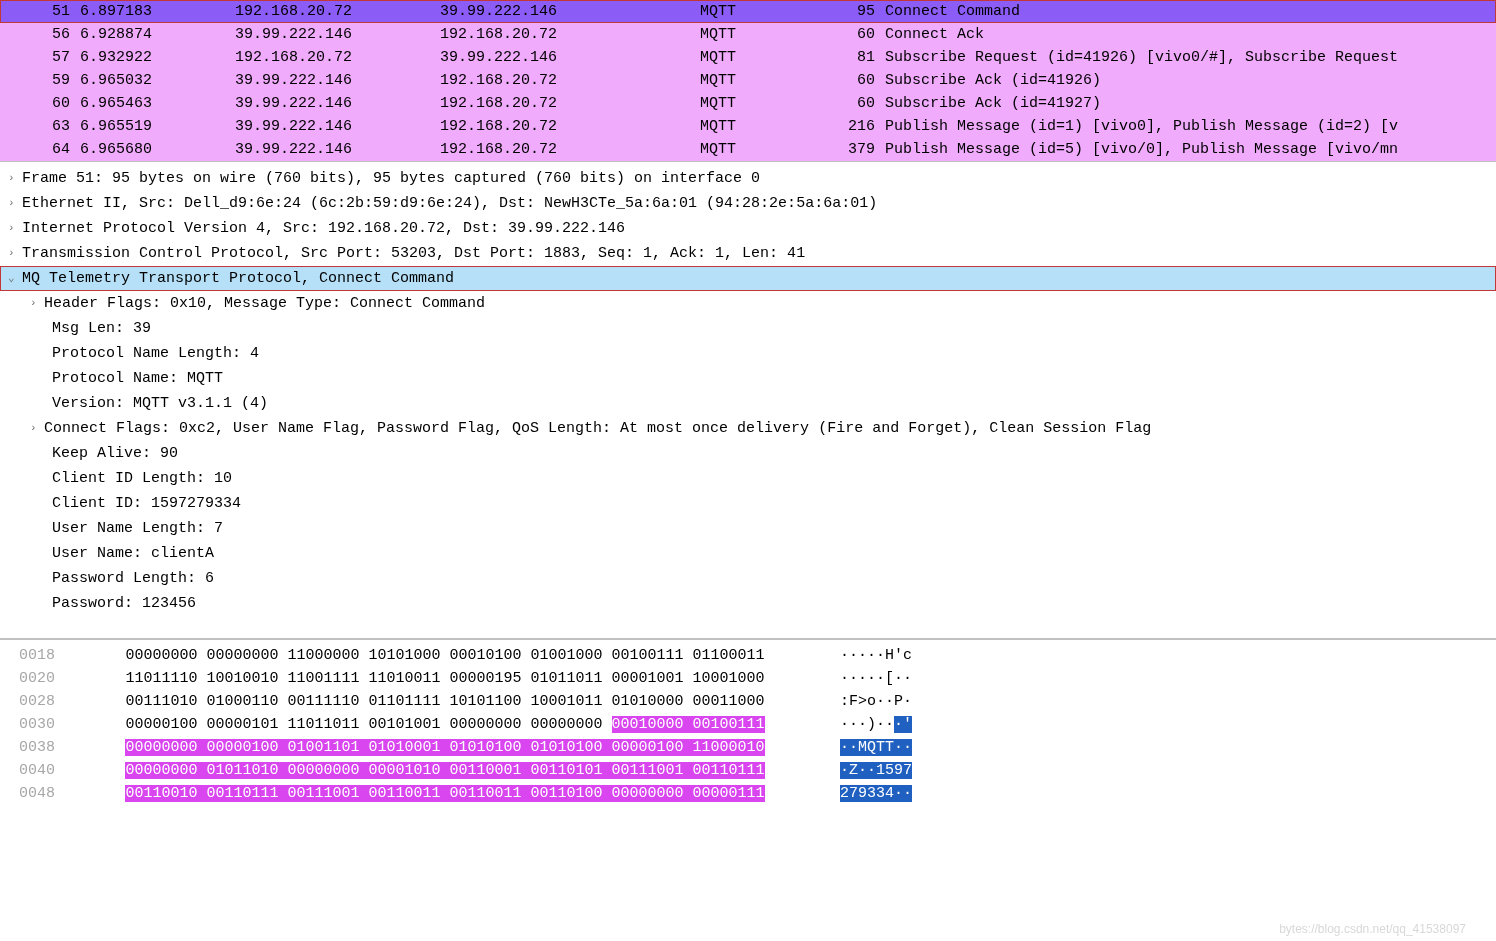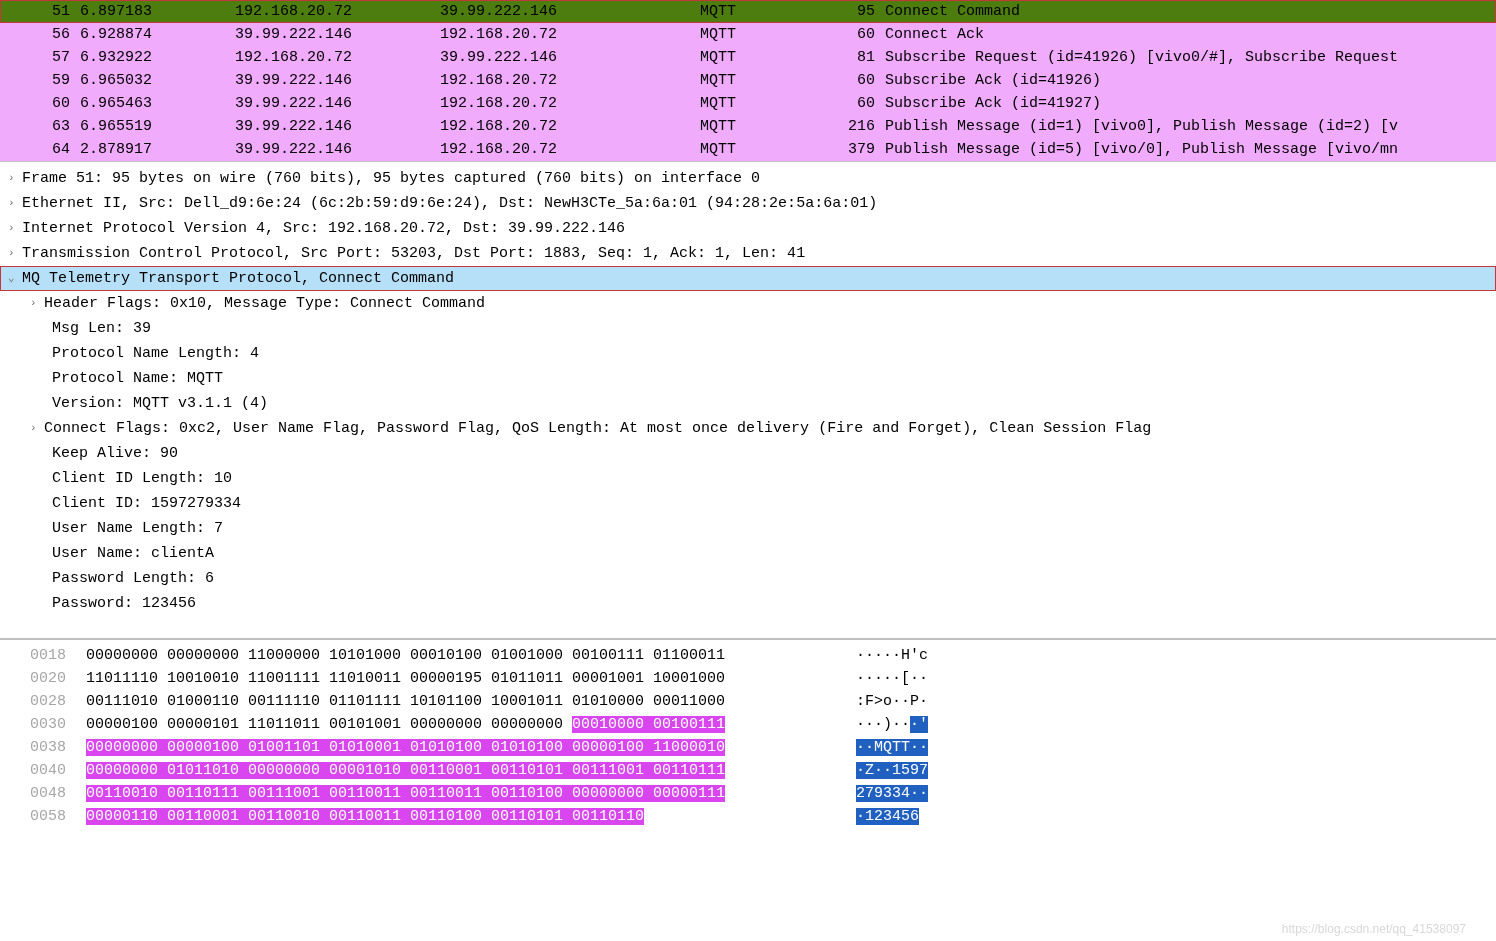--- a/index.html
+++ b/index.html
@@ -18,21 +18,21 @@
   }
   .packet-row {
     display: flex;
     height: 23px;
     line-height: 23px;
     background: #f0abfc;
     white-space: nowrap;
     cursor: default;
   }
   .packet-row.selected {
-    background: #4d7c0f;
+    background: #8b5cf6;
     outline: 1px solid #c23838;
     outline-offset: -1px;
   }
   .col-no    { width: 75px;  padding-left: 50px; text-align: right; padding-right: 5px;}
   .col-time  { width: 160px; padding-left: 5px; }
   .col-src   { width: 205px; }
   .col-dst   { width: 220px; }
   .col-proto { width: 130px; margin-left: 40px; }
   .col-len   { width: 50px; text-align: right; padding-right: 5px;}
   .col-info  { flex: 1; padding-left: 5px; overflow: hidden; }
@@ -61,22 +61,23 @@
     display: inline-block;
     color: #707070;
     font-size: 11px;
   }
   .indent-1 { padding-left: 30px; }
   .indent-2 { padding-left: 52px; }
 
   .hex-pane {
     background: #ffffff;
     border-top: 1px solid #c0c0c0;
-    padding: 4px 16px;
+    padding: 4px 0;
     font-size: 15px;
+    text-align: center;
   }
   .hex-row {
     display: flex;
     height: 23px;
     line-height: 23px;
     white-space: pre;
   }
   .hex-offset {
     width: 60px;
     padding-left: 14px;
@@ -159,21 +160,21 @@
       <span class="col-no">63</span>
       <span class="col-time">6.965519</span>
       <span class="col-src">39.99.222.146</span>
       <span class="col-dst">192.168.20.72</span>
       <span class="col-proto">MQTT</span>
       <span class="col-len">216</span>
       <span class="col-info">Publish Message (id=1) [vivo0], Publish Message (id=2) [v</span>
     </div>
     <div class="packet-row">
       <span class="col-no">64</span>
-      <span class="col-time">2.878917</span>
+      <span class="col-time">6.965680</span>
       <span class="col-src">39.99.222.146</span>
       <span class="col-dst">192.168.20.72</span>
       <span class="col-proto">MQTT</span>
       <span class="col-len">379</span>
       <span class="col-info">Publish Message (id=5) [vivo/0], Publish Message [vivo/mn</span>
     </div>
   </div>
 
 <div class="details-pane">
   <div class="tree-row">
@@ -240,16 +241,15 @@
 </div>
 
 <div class="hex-pane" id="hex-pane">
     <div class="hex-row"><span class="hex-offset">0018</span><span class="hex-bytes">00000000 00000000 11000000 10101000 00010100 01001000 00100111 01100011</span><span class="hex-ascii">·····H'c</span></div>
     <div class="hex-row"><span class="hex-offset">0020</span><span class="hex-bytes">11011110 10010010 11001111 11010011 00000195 01011011 00001001 10001000</span><span class="hex-ascii">·····[··</span></div>
     <div class="hex-row"><span class="hex-offset">0028</span><span class="hex-bytes">00111010 01000110 00111110 01101111 10101100 10001011 01010000 00011000</span><span class="hex-ascii">:F&gt;o··P·</span></div>
     <div class="hex-row"><span class="hex-offset">0030</span><span class="hex-bytes">00000100 00000101 11011011 00101001 00000000 00000000 <span class="hl-bit">00010000 00100111</span></span><span class="hex-ascii">···)··<span class="hl-asc">·'</span></span></div>
     <div class="hex-row"><span class="hex-offset">0038</span><span class="hex-bytes"><span class="hl-bit">00000000 00000100 01001101 01010001 01010100 01010100 00000100 11000010</span></span><span class="hex-ascii"><span class="hl-asc">··MQTT··</span></span></div>
     <div class="hex-row"><span class="hex-offset">0040</span><span class="hex-bytes"><span class="hl-bit">00000000 01011010 00000000 00001010 00110001 00110101 00111001 00110111</span></span><span class="hex-ascii"><span class="hl-asc">·Z··1597</span></span></div>
     <div class="hex-row"><span class="hex-offset">0048</span><span class="hex-bytes"><span class="hl-bit">00110010 00110111 00111001 00110011 00110011 00110100 00000000 00000111</span></span><span class="hex-ascii"><span class="hl-asc">279334··</span></span></div>
-    <div class="hex-row"><span class="hex-offset">0058</span><span class="hex-bytes"><span class="hl-bit">00000110 00110001 00110010 00110011 00110100 00110101 00110110</span></span><span class="hex-ascii"><span class="hl-asc">·123456</span></span></div>
   </div>
 
-<div class="watermark">https://blog.csdn.net/qq_41538097</div>
+<div class="watermark">bytes://blog.csdn.net/qq_41538097</div>
 
 </body></html>

